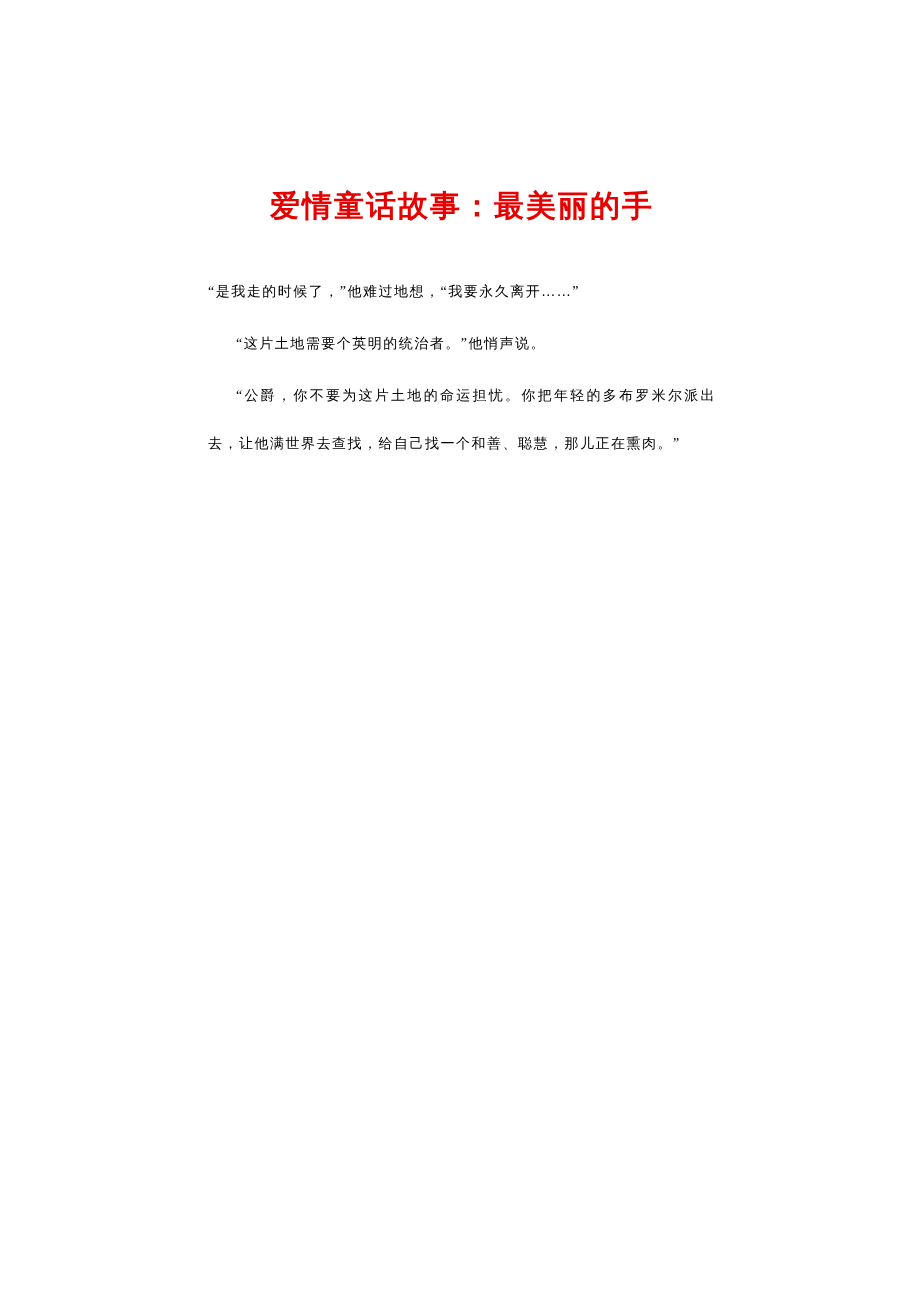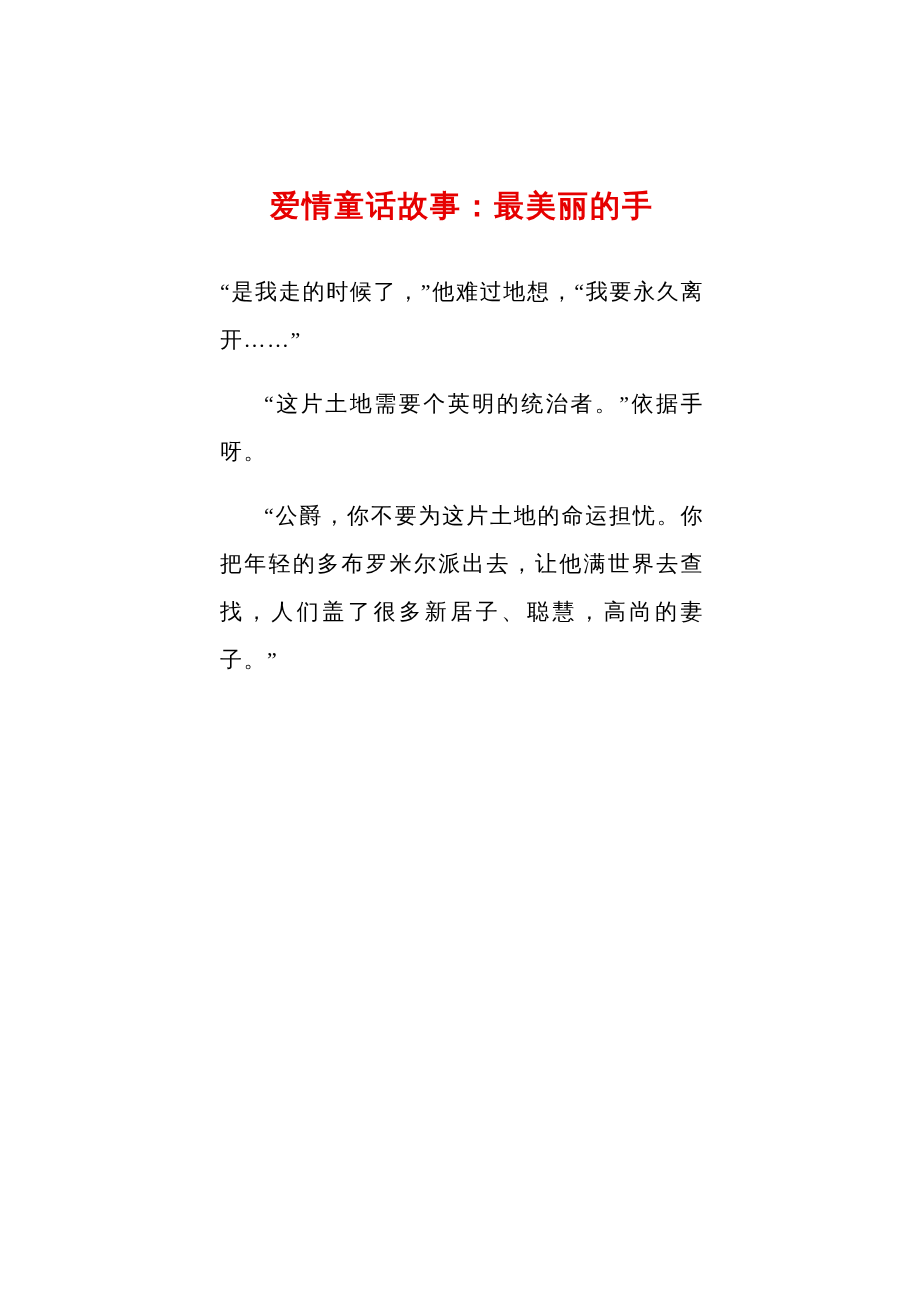--- a/index.html
+++ b/index.html
@@ -22,40 +22,40 @@
   .doc-title {
     margin: 0 0 44px 0;
     text-align: center;
     font-size: 30px;
     font-weight: bold;
     color: #e60000;
     letter-spacing: 2px;
     line-height: 1.2;
   }
   .para {
-    margin: 16px;
-    font-size: 22px;
+    margin: 4px;
+    font-size: 14px;
     line-height: 48px;
     letter-spacing: 1.5px;
     text-align: justify;
     text-justify: inter-ideograph;
     word-break: break-all;
   }
   .para.indent {
     text-indent: 2em;
   }
 </style>
 </head>
 <body>
 
 <div class="page">
   <h1 class="doc-title">爱情童话故事：最美丽的手</h1>
 
   <p class="para">“是我走的时候了，”他难过地想，“我要永久离开……”</p>
 
 
-  <p class="para indent">“这片土地需要个英明的统治者。”依据手呀。</p>
+  <p class="para indent">“这片土地需要个英明的统治者。”他悄声说。</p>
 
 
-  <p class="para indent">“公爵，你不要为这片土地的命运担忧。你把年轻的多布罗米尔派出去，让他满世界去查找，人们盖了很多新居子、聪慧，高尚的妻子。”</p>
+  <p class="para indent">“公爵，你不要为这片土地的命运担忧。你把年轻的多布罗米尔派出去，让他满世界去查找，给自己找一个和善、聪慧，那儿正在熏肉。”</p>
 
 
 </div>
 
 </body></html>

